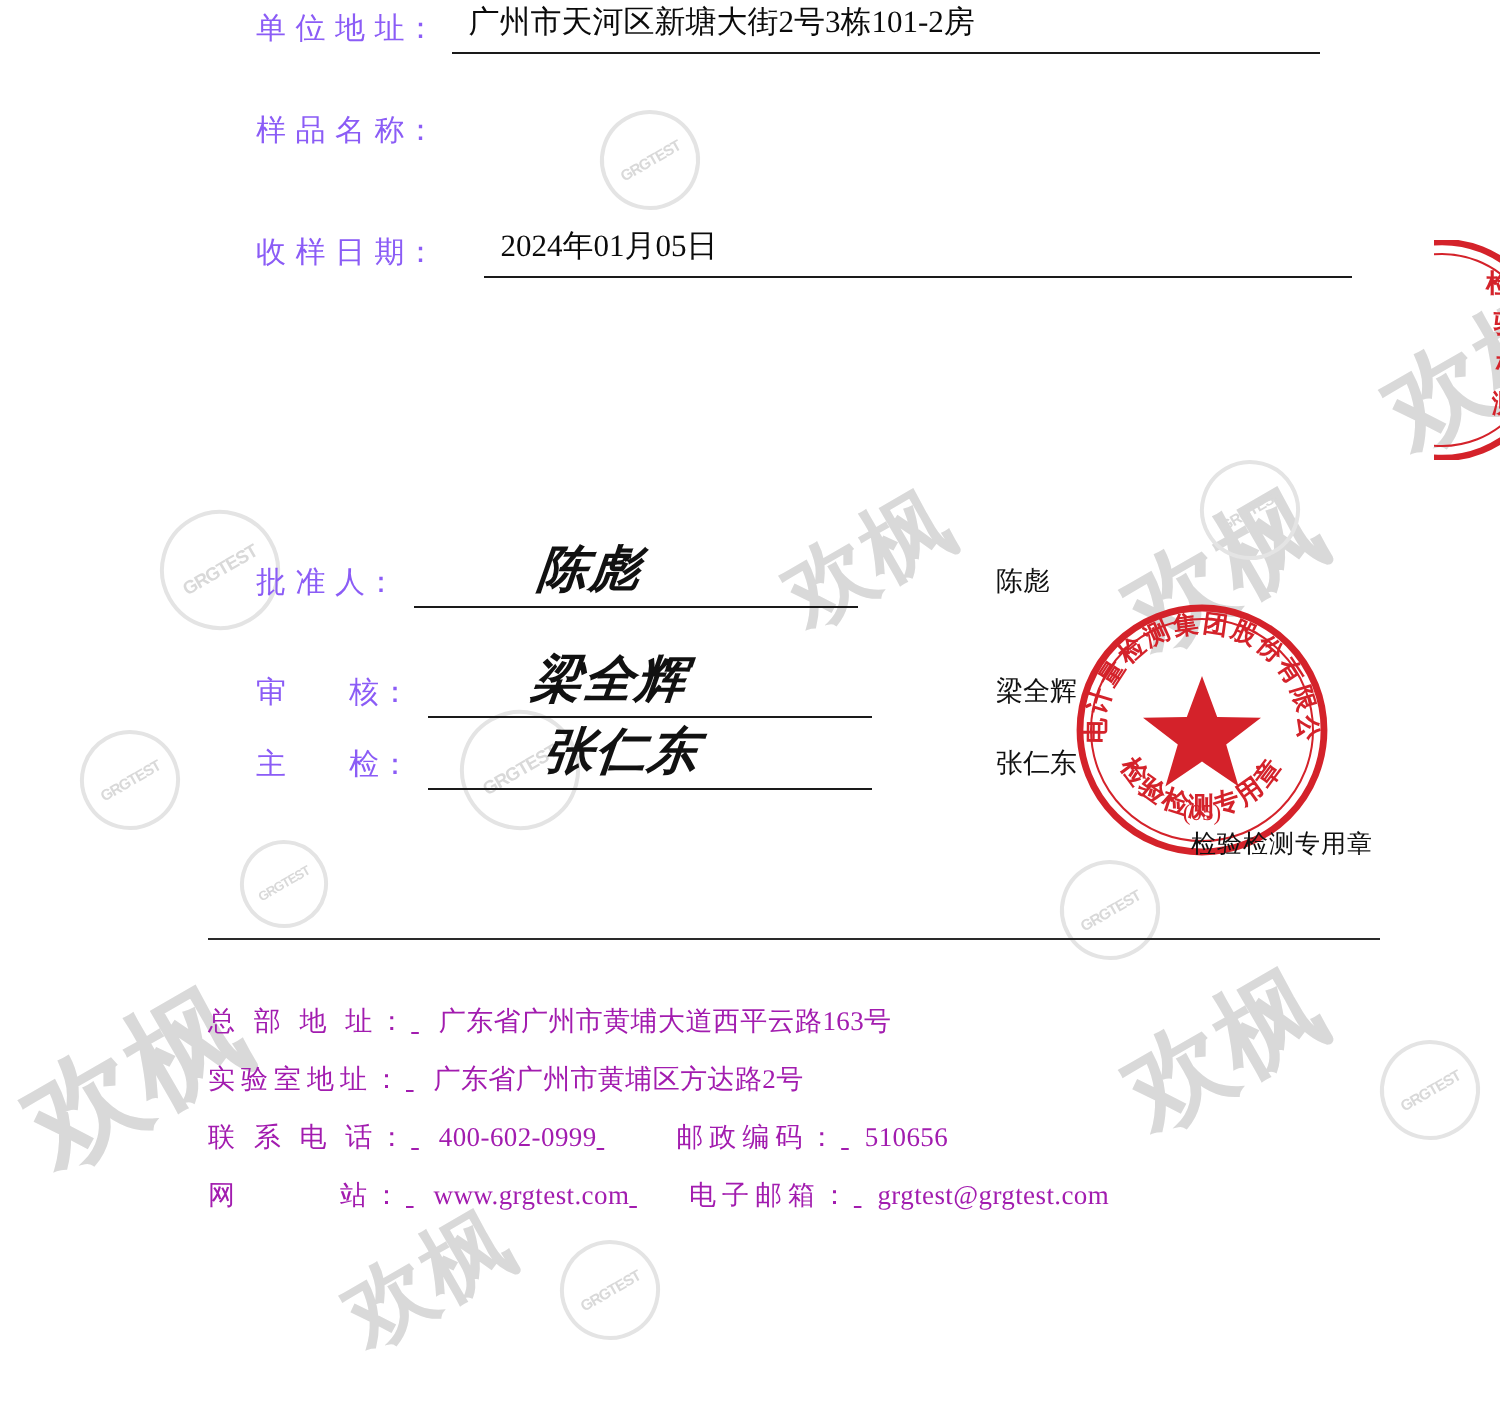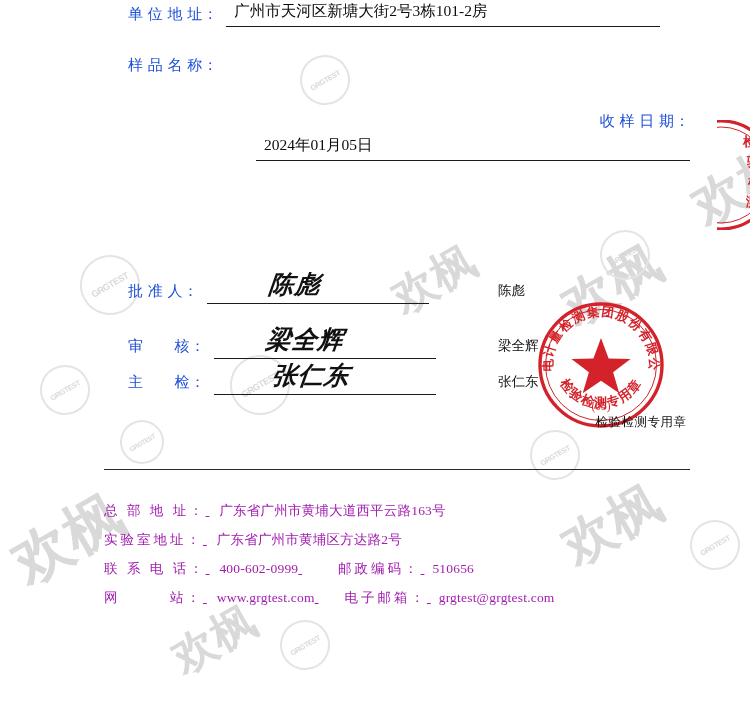--- a/index.html
+++ b/index.html
@@ -61,21 +61,21 @@
   .field {
     position: absolute;
     display: flex;
     align-items: flex-end;
   }
   .field-label {
     font-size: 15px;
     letter-spacing: 0.5px;
     white-space: nowrap;
     padding-bottom: 3px;
-    color: #1d4ed8;
+    color: #8b5cf6;
   }
   .field-line {
     position: relative;
     border-bottom: 1.6px solid #1a1a1a;
     height: 26px;
   }
   .field-value {
     position: absolute;
     left: 8px;
     bottom: 4px;
@@ -186,23 +186,23 @@
     <span class="field-label">单 位 地 址：</span>
     <span class="field-line" style="width:434px; margin-left:8px;">
       <span class="field-value">广州市天河区新塘大街2号3栋101-2房</span>
     </span>
   </div>
 
   <div class="field" style="left:128px; top:56px; width:562px;">
     <span class="field-label">样 品 名 称：</span>
   </div>
 
-  <div class="field" style="left:128px; top:112px; width:562px;flex-direction:column;">
+  <div class="field" style="left:128px; top:112px; width:562px;">
     <span class="field-label">收 样 日 期：</span>
-    <span class="field-line" style="width:434px; margin-left:8px;">
+    <span class="field-line" style="width:434px; margin-left:24px;">
       <span class="field-value">2024年01月05日</span>
     </span>
   </div>
 
 
   <div class="field" style="left:128px; top:273px;">
     <span class="field-label">批 准 人：</span>
     <span class="field-line" style="width:222px; margin-left:8px; height:30px;">
       <span class="sig-script" style="left:62px;">陈彪</span>
     </span>

